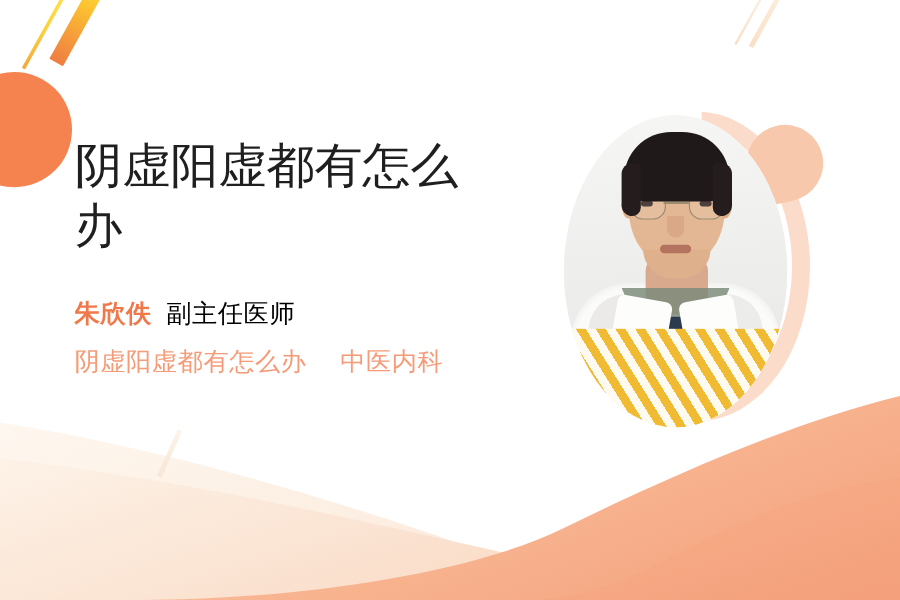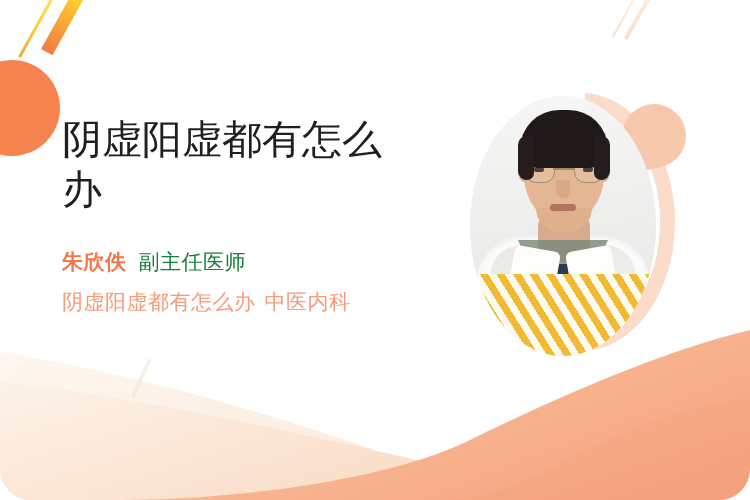--- a/index.html
+++ b/index.html
@@ -10,21 +10,20 @@
   body {
     font-family: "Liberation Sans", "DejaVu Sans", sans-serif;
   }
 
   #card {
     position: relative;
     width: 750px;
     height: 500px;
     overflow: hidden;
     background: #ffffff;
-    border-radius: 31px;
   }
 
   
   .wave-layer {
     position: absolute;
     left: 0;
     top: 0;
     width: 750px;
     height: 500px;
     pointer-events: none;
@@ -383,37 +382,37 @@
     font-size: 21px;
     line-height: 28px;
     white-space: nowrap;
   }
   #doctor-name {
     color: #f0794c;
     font-weight: 700;
     letter-spacing: .5px;
   }
   #doctor-rank {
-    color: #15803d;
+    color: #000000;
     font-weight: 400;
     margin-left: 12px;
     letter-spacing: .5px;
   }
   #affiliation-line {
     position: absolute;
     left: 62px;
     top: 288px;
     font-size: 21px;
     line-height: 28px;
     color: #f59b77;
     white-space: nowrap;
     letter-spacing: .5px;
   }
   #affiliation-dept {
-    margin-left: 9px;
+    margin-left: 28px;
   }
 </style>
 </head>
 <body>
 
 <div id="card">
 
   <svg class="wave-layer" viewBox="0 0 750 500" preserveAspectRatio="none">
     <defs>
       <linearGradient id="gLight" x1="0" y1="0" x2="1" y2="0.5">

